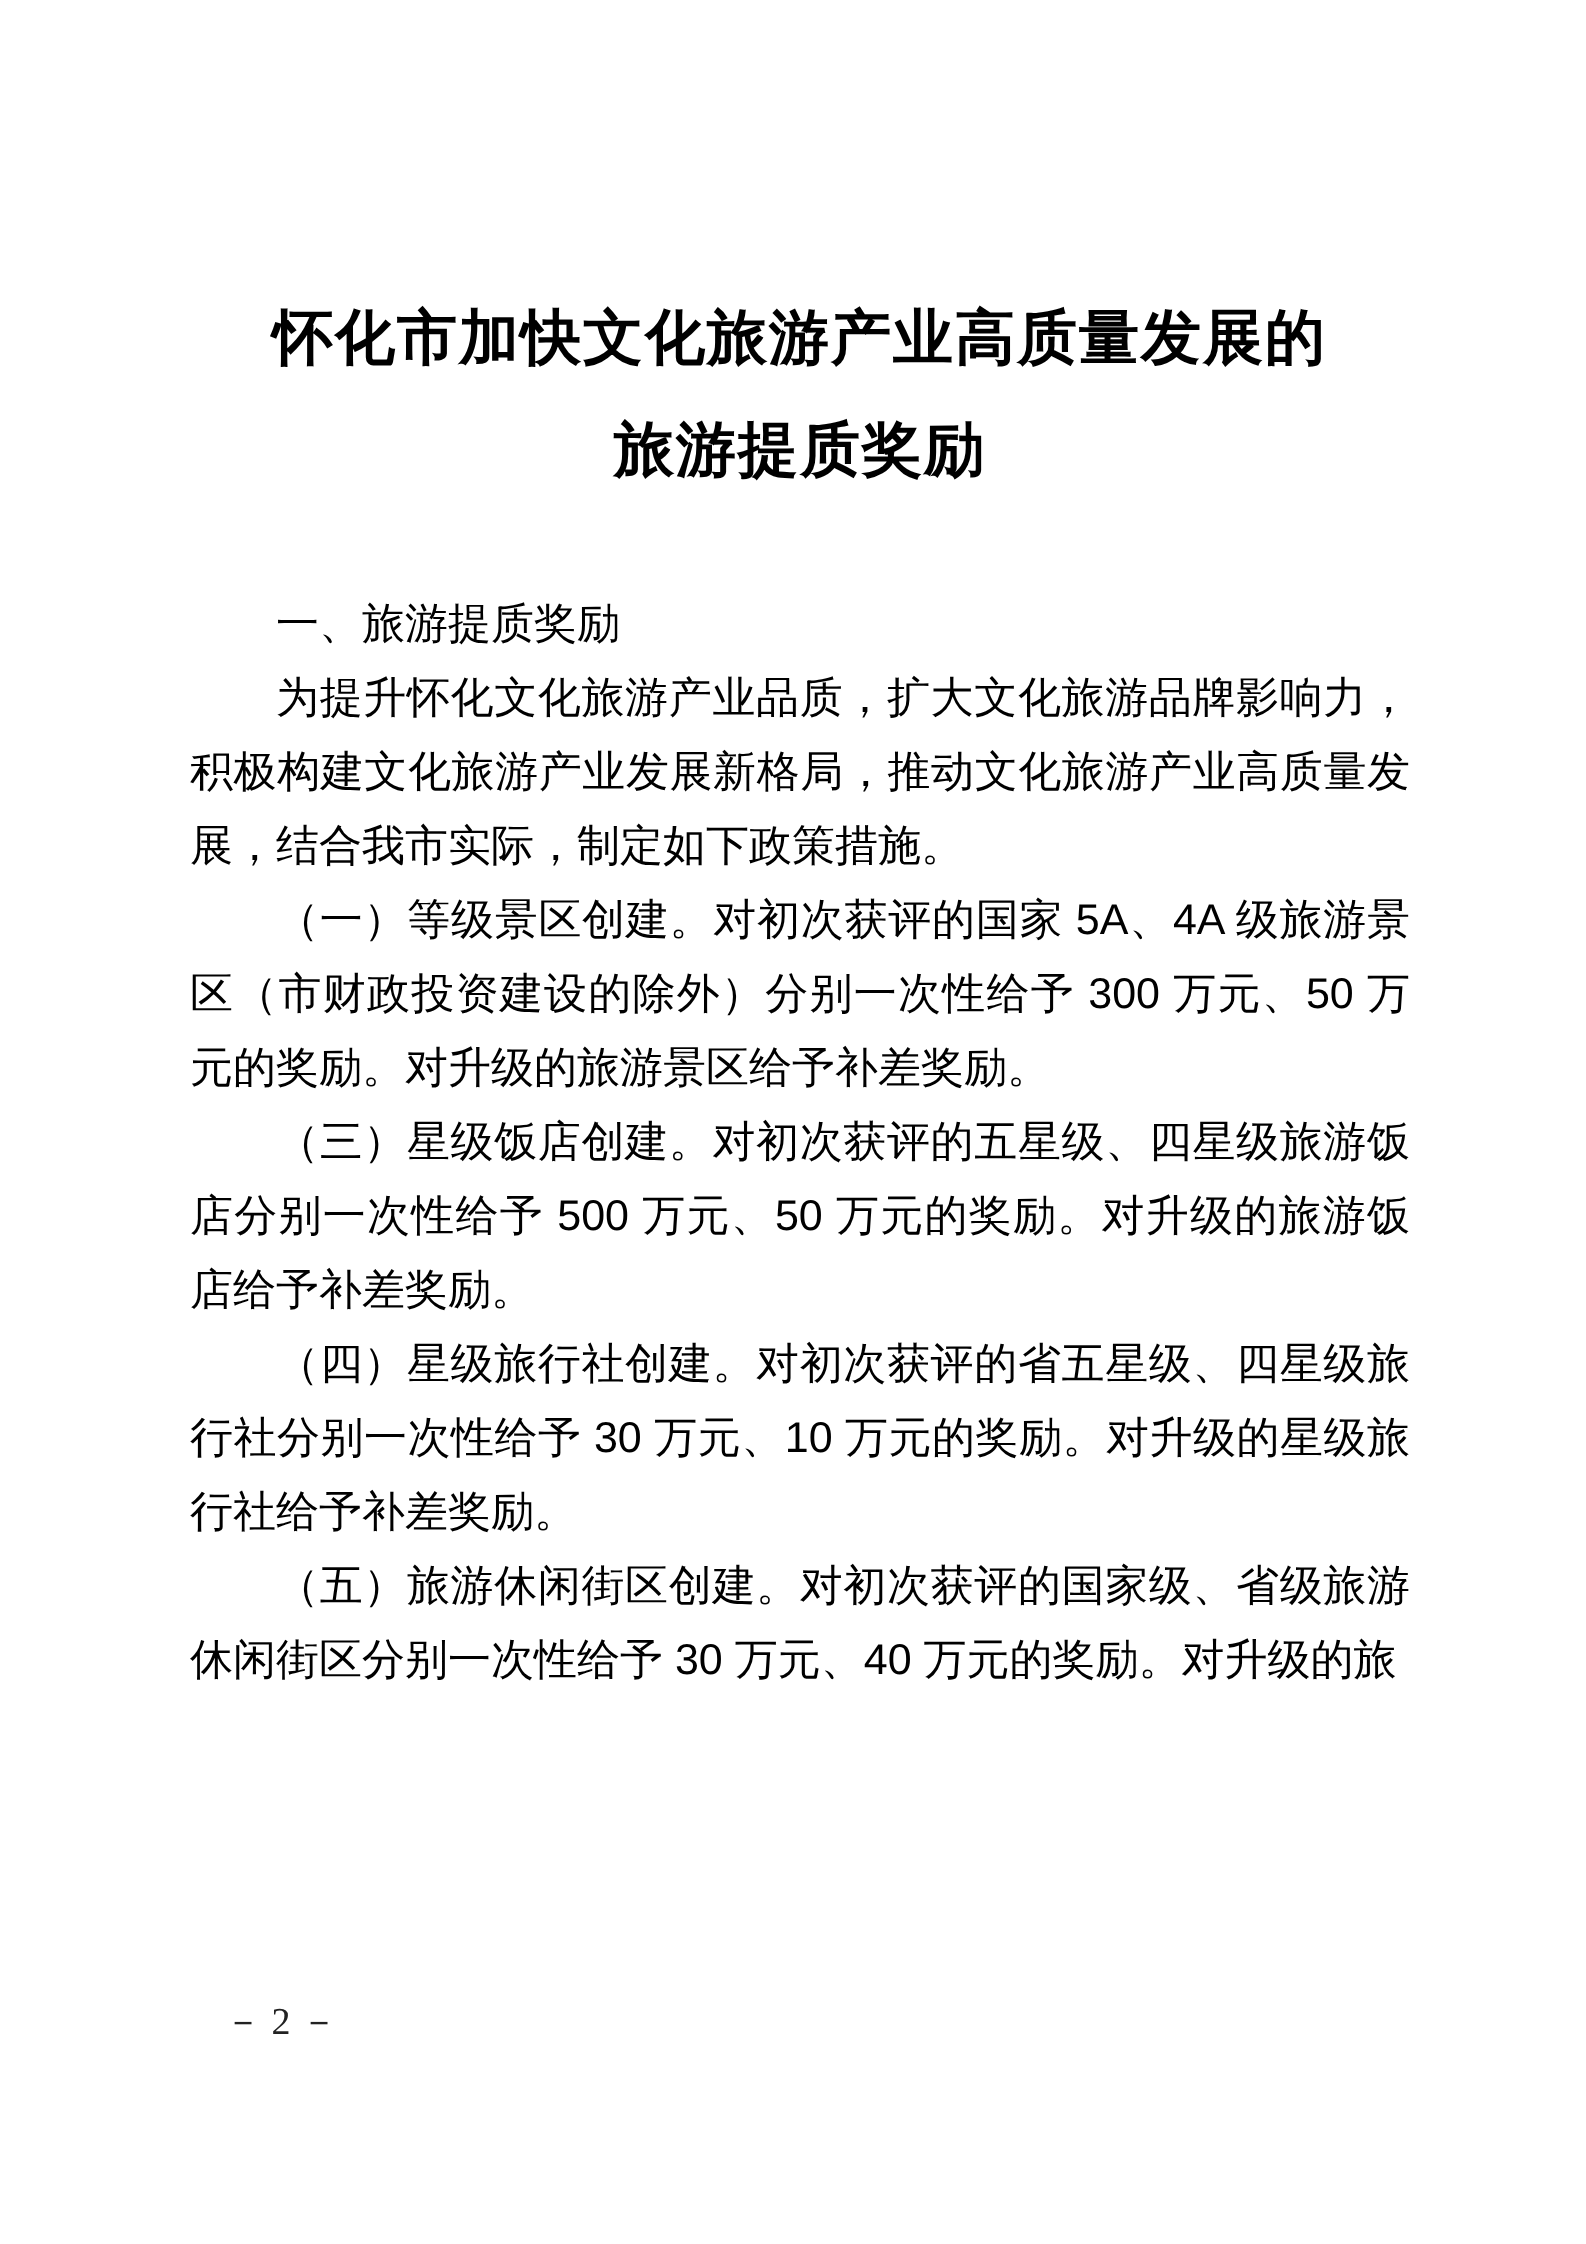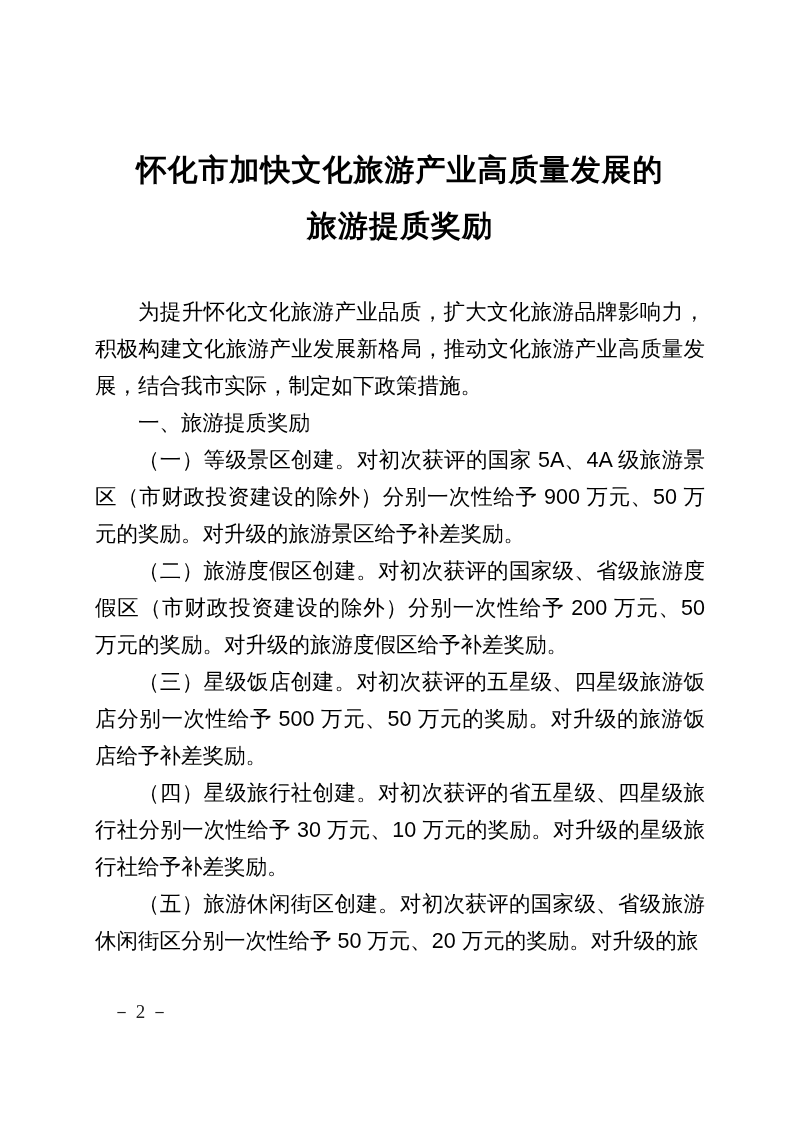--- a/index.html
+++ b/index.html
@@ -56,25 +56,24 @@
 
 <div class="page">
   <div class="content">
 
     <h1 class="doc-title">
       <span class="title-line">怀化市加快文化旅游产业高质量发展的</span>
       <span class="title-line">旅游提质奖励</span>
     </h1>
 
     <div class="doc-body">
+      <p class="para">一、旅游提质奖励</p>
       <p class="para">为提升怀化文化旅游产业品质，扩大文化旅游品牌影响力，积极构建文化旅游产业发展新格局，推动文化旅游产业高质量发展，结合我市实际，制定如下政策措施。</p>
-      <p class="para">一、旅游提质奖励</p>
-      <p class="para">（一）等级景区创建。对初次获评的国家 5A、4A 级旅游景区（市财政投资建设的除外）分别一次性给予 900 万元、50 万元的奖励。对升级的旅游景区给予补差奖励。</p>
-      <p class="para">（二）旅游度假区创建。对初次获评的国家级、省级旅游度假区（市财政投资建设的除外）分别一次性给予 200 万元、50 万元的奖励。对升级的旅游度假区给予补差奖励。</p>
+      <p class="para">（一）等级景区创建。对初次获评的国家 5A、4A 级旅游景区（市财政投资建设的除外）分别一次性给予 300 万元、50 万元的奖励。对升级的旅游景区给予补差奖励。</p>
       <p class="para">（三）星级饭店创建。对初次获评的五星级、四星级旅游饭店分别一次性给予 500 万元、50 万元的奖励。对升级的旅游饭店给予补差奖励。</p>
       <p class="para">（四）星级旅行社创建。对初次获评的省五星级、四星级旅行社分别一次性给予 30 万元、10 万元的奖励。对升级的星级旅行社给予补差奖励。</p>
-      <p class="para">（五）旅游休闲街区创建。对初次获评的国家级、省级旅游休闲街区分别一次性给予 50 万元、20 万元的奖励。对升级的旅</p>
+      <p class="para">（五）旅游休闲街区创建。对初次获评的国家级、省级旅游休闲街区分别一次性给予 30 万元、40 万元的奖励。对升级的旅</p>
     </div>
 
   </div>
 
   <div class="footer">－ 2 －</div>
 </div>
 
 </body></html>

